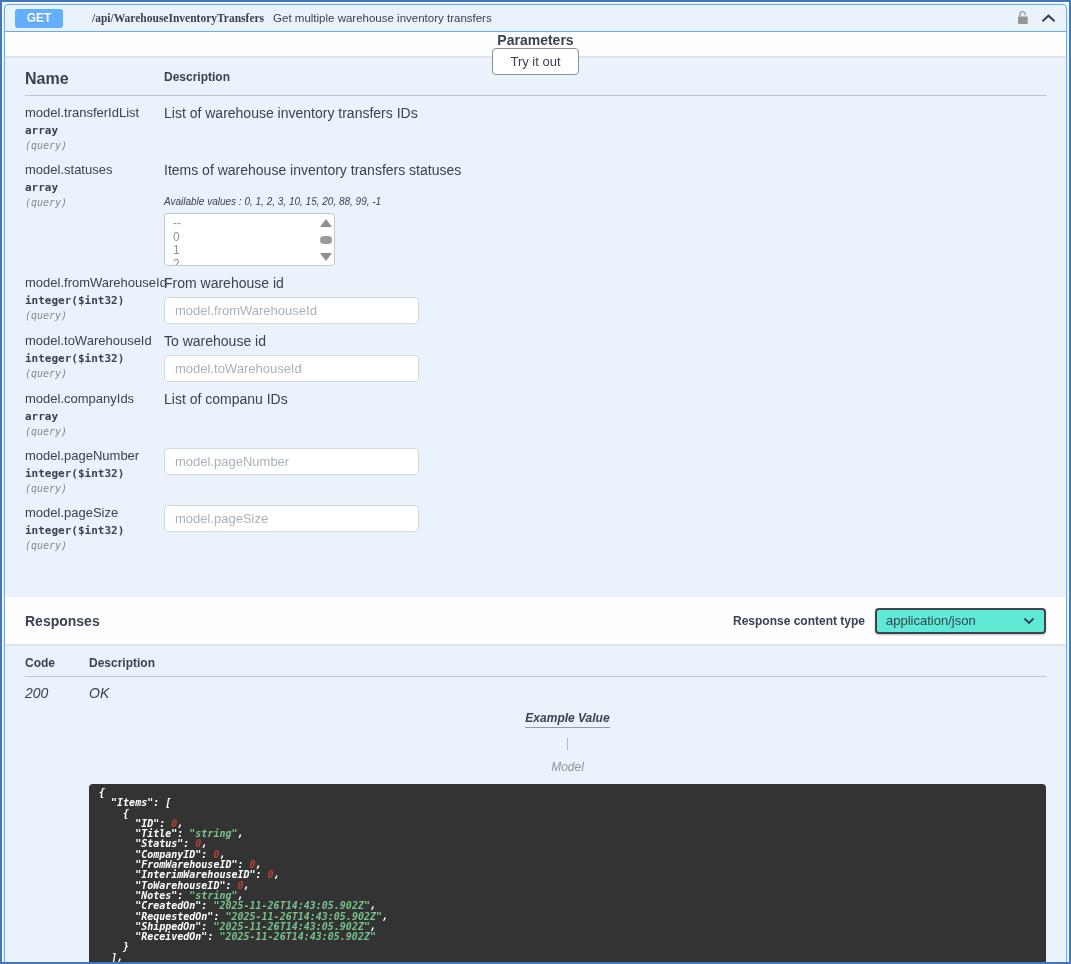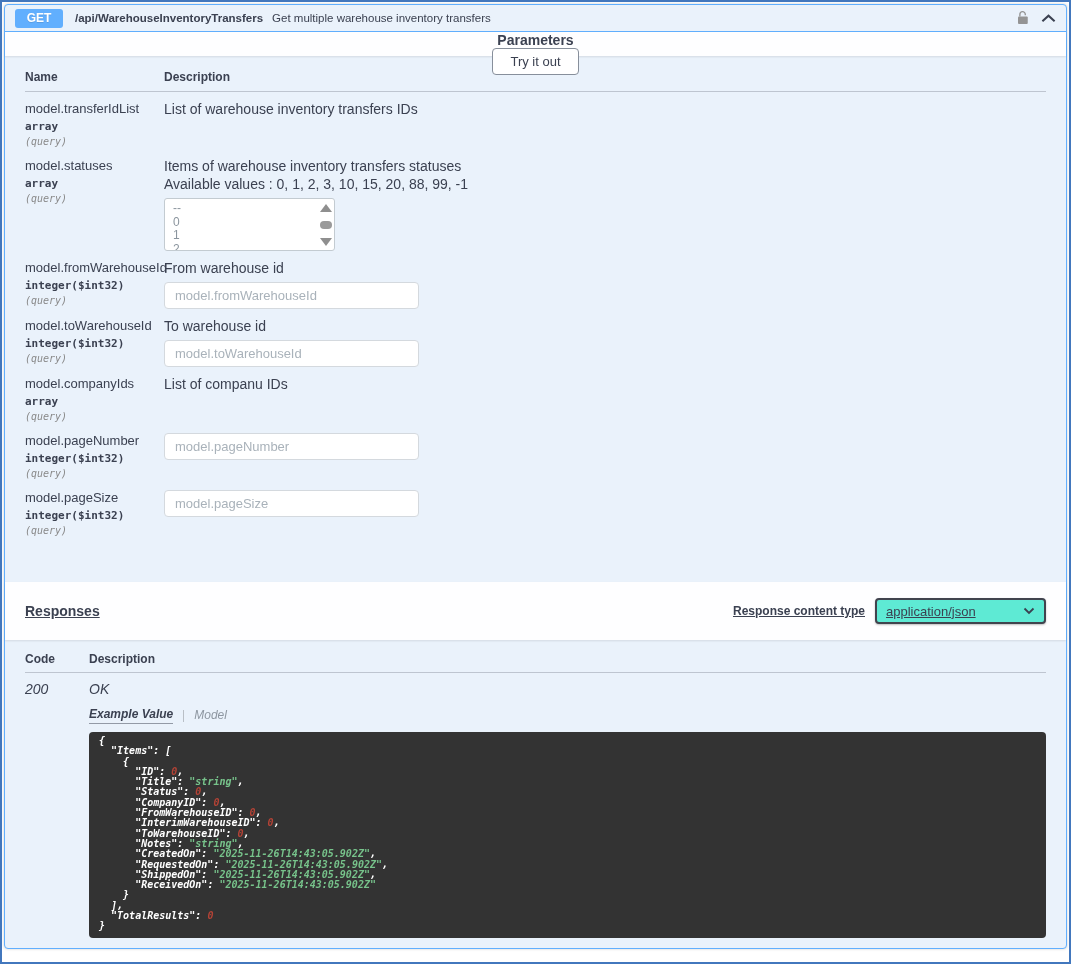--- a/index.html
+++ b/index.html
@@ -23,53 +23,53 @@
     padding:4px 10px; height:27px;
     border-bottom:1px solid #61affe;
     cursor:pointer;
   }
   .method {
     background:#61affe; color:#fff; font-size:12px; font-weight:bold;
     border-radius:3px; width:48px; height:19px; line-height:19px;
     text-align:center; text-shadow:0 1px 0 rgba(0,0,0,.1); flex:0 0 auto;
   }
   .path {
-    font-family:Liberation Sans, sans-serif; font-weight:bold;
-    font-size:11.5px; color:#3b4151; margin-left:3px;
+    font-family:Liberation Serif, serif; font-weight:bold;
+    font-size:11.5px; color:#3b4151; margin-left:20px;
   }
   .summary-desc { font-size:11.5px; color:#3b4151; }
   .summary-right { margin-left:auto; display:flex; align-items:center; gap:11px; }
   .icon-btn { background:none; border:none; padding:0; cursor:pointer; display:flex; align-items:center; }
   
   .section-header {
     background:rgba(255,255,255,.92);
     padding:0 20px; display:flex; align-items:center; justify-content:space-between;
     box-shadow:0 1px 2px rgba(0,0,0,.10);
   }
   .section-header.ph1 { height:24px;flex-direction:column; }
-  .section-header.ph2 { height:58px;text-decoration:underline; }
+  .section-header.ph2 { height:47px; }
   .section-title { font-size:14px; font-weight:bold; }
   .tryout-btn {
     background:#fff; border:1px solid #878f9b; border-radius:4px;
     padding:5px 17px; font-size:13px; color:#3b4151; cursor:pointer;
     font-family:inherit;
   }
   
   .params-body { padding:0 20px 44px; }
   .thead { display:flex; padding:14px 0 7px; border-bottom:1px solid rgba(59,65,81,.25); }
-  .thead .c1 { width:139px; font-size:12px; font-weight:bold; }
+  .thead .c1 { width:139px; font-size:16px; font-weight:bold; }
   .thead .c2 { flex:1; font-size:12px; font-weight:bold; }
   .prow { display:flex; padding-top:9px; min-height:57px; }
   .prow .c1 { width:139px; }
   .prow .c2 { flex:1; }
   .pname { font-size:13px; color:#3b4151; }
   .ptype { font-family:"DejaVu Sans Mono", monospace; font-size:11px; font-weight:bold; margin-top:4px; }
   .pin   { font-family:"DejaVu Sans Mono", monospace; font-size:10px; font-style:italic; color:#888; margin-top:3px; }
   .pdesc { font-size:14px; }
-  .pavail { font-size:14px; margin-top:2px; }
+  .pavail { font-size:10px; font-style:italic; margin-top:18px; }
   .pinput {
     display:block; width:255px; height:27px; border:1px solid #d4d9de; border-radius:4px;
     background:#fff; padding:0 10px; font-size:13px; color:#3b4151;
     font-family:inherit;
   }
   .pinput::placeholder { color:#a9b2ba; opacity:1; }
   .mt6 { margin-top:6px; }
   .listbox {
     position:relative; width:171px; height:53px; margin-top:6px;
     border:1px solid #c3cbd1; border-radius:3px; background:#fff; overflow:hidden;
@@ -95,21 +95,21 @@
     box-shadow:0 1px 2px rgba(0,0,0,.25); cursor:pointer;
   }
   .responses-body { padding:0 20px 10px; }
   .rthead { display:flex; padding:12px 0 6px; border-bottom:1px solid rgba(59,65,81,.25); }
   .rthead .rc1 { width:64px; font-size:12px; font-weight:bold; }
   .rthead .rc2 { flex:1; font-size:12px; font-weight:bold; }
   .rrow { display:flex; padding-top:8px;font-style:italic; }
   .rcode { width:64px; font-size:14px; }
   .rright { flex:1; }
   .rok { font-size:14px; }
-  .tabs { display:flex; align-items:center; gap:10px; margin-top:10px; }
+  .tabs { display:flex; align-items:center; gap:10px; margin-top:10px;flex-direction:column; }
   .tab { font-size:12px; color:#8e97a1; cursor:pointer; padding-bottom:2px; }
   .tab.active { color:#3b4151; font-weight:bold; border-bottom:1px solid rgba(59,65,81,.5); }
   .tab-divider { width:1px; height:12px; background:#b9bfc6; }
   .codeblock {
     margin-top:8px; background:#333333; border-radius:4px;
     padding:4px 10px 6px; color:#fff; white-space:pre; overflow:hidden;
     font-family:"DejaVu Sans Mono", monospace; font-size:10px; line-height:10.3px;
     font-weight:bold;
   }
   .tok-k { color:#ffffff; }

